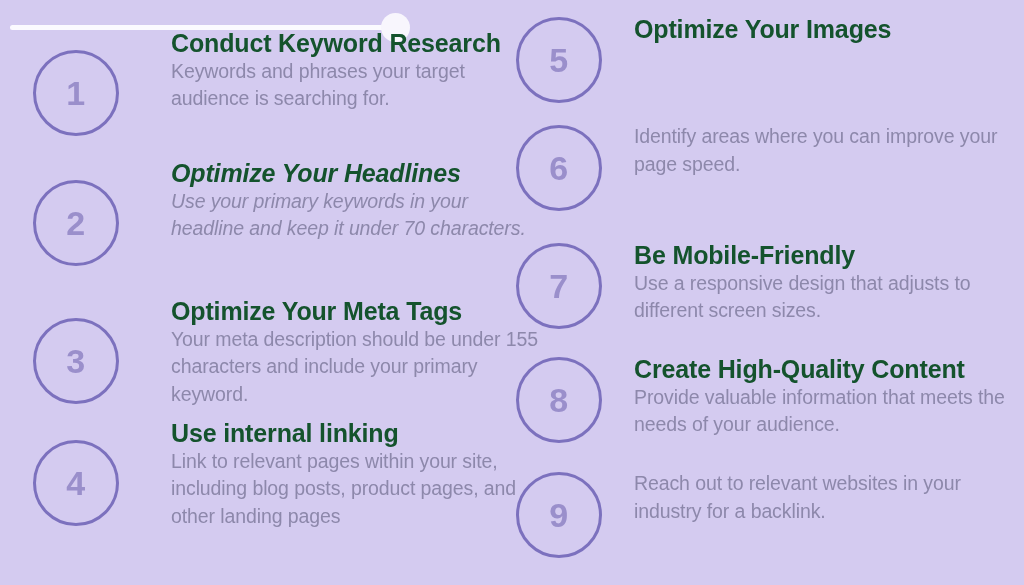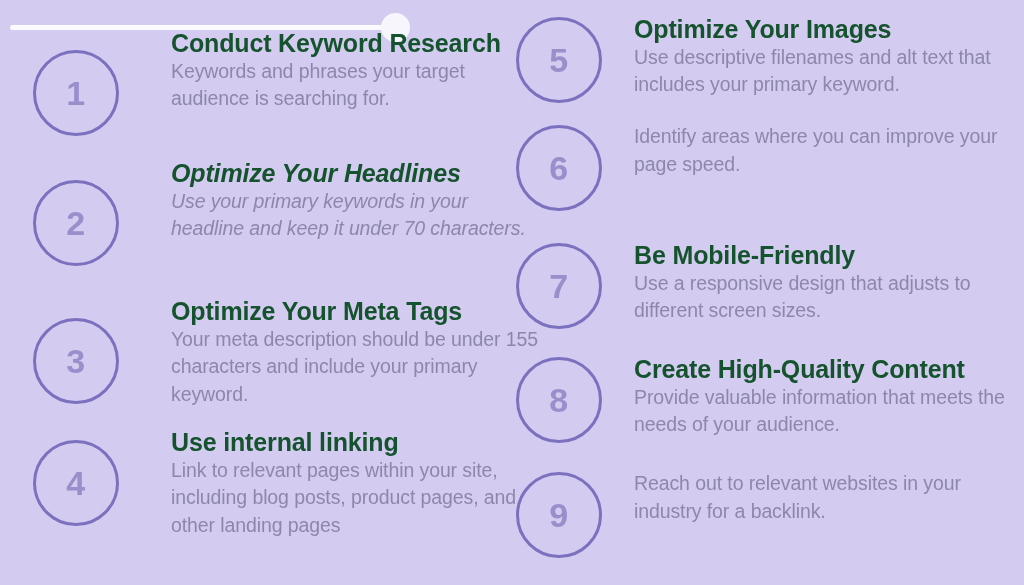--- a/index.html
+++ b/index.html
@@ -118,21 +118,21 @@
   .left .step-2 .step-body { width: 372px; }
   .left .step-3 { left: 33px; top: 318px; }
   .left .step-3 .step-body { width: 378px; }
   .left .step-4 { left: 33px; top: 440px; }
   .left .step-4 .step-body { width: 378px; }
 
   
   .left .step-1 .step-body { top: -21px; }
   .left .step-2 .step-body { top: -21px; font-style: italic; }
   .left .step-3 .step-body { top: -21px; }
-  .left .step-4 .step-body { top: -21px; margin-top: 9px; }
+  .left .step-4 .step-body { top: -21px; }
 
   
   .right .step-body { left: 118px; }
   .right .step-5 { left: 11px; top: 17px; }
   .right .step-6 { left: 11px; top: 125px; }
   .right .step-7 { left: 11px; top: 243px; }
   .right .step-8 { left: 11px; top: 357px; }
   .right .step-9 { left: 11px; top: 472px; }
   .right .step .step-body { top: -2px; width: 385px; }
   .right .step-8 .step-body { width: 395px; }
@@ -193,21 +193,20 @@
   </div>
 
   <div class="column right">
 
     <div class="step step-5">
       <div class="step-circle">
         <span class="step-number">5</span>
       </div>
       <div class="step-body">
         <p class="step-title">Optimize Your Images</p>
-        <p class="step-desc">Use descriptive filenames and alt text that includes your primary keyword.</p>
       </div>
     </div>
 
     <div class="step step-6">
       <div class="step-circle">
         <span class="step-number">6</span>
       </div>
       <div class="step-body">
         <p class="step-desc">Identify areas where you can improve your page speed.</p>
       </div>

